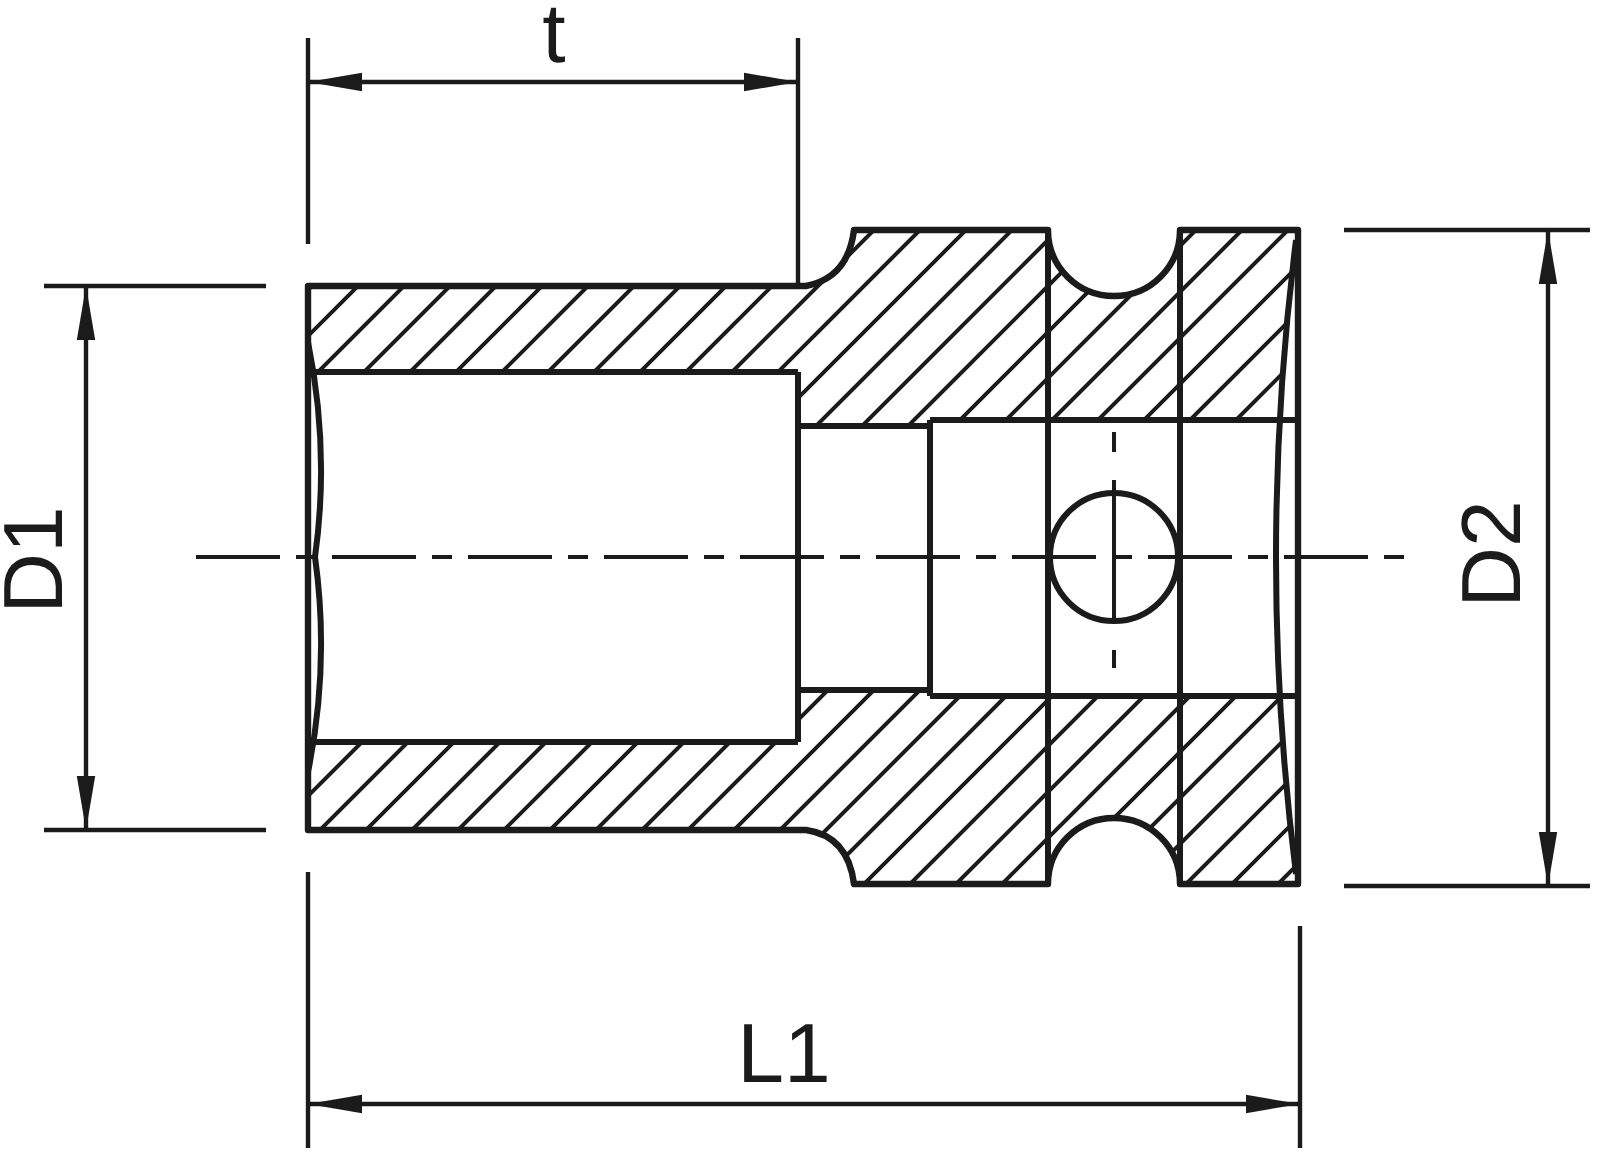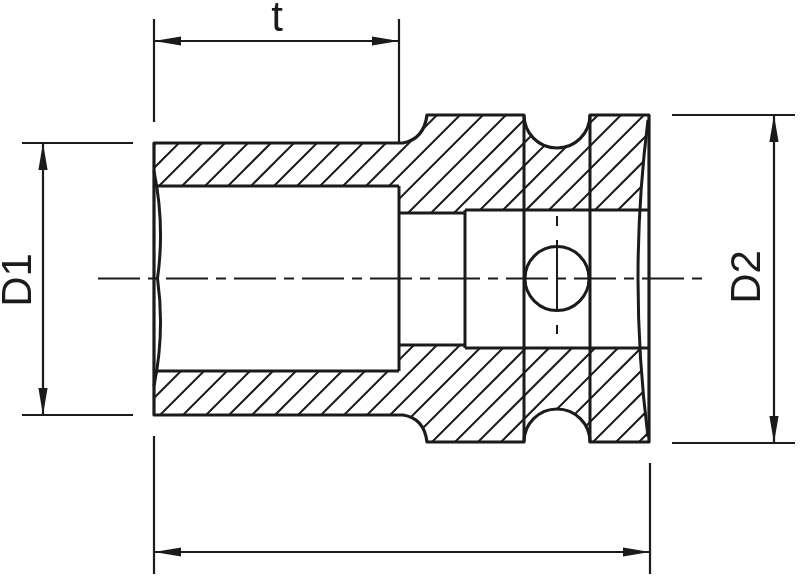--- a/index.html
+++ b/index.html
@@ -114,13 +114,14 @@
         <polygon points="774,115 769.4,142 778.6,142" fill="#1b1b1b"></polygon>
         <polygon points="774,443 769.4,416 778.6,416" fill="#1b1b1b"></polygon>
         <polygon points="154,552 181,547.4 181,556.6" fill="#1b1b1b"></polygon>
         <polygon points="650,552 623,547.4 623,556.6" fill="#1b1b1b"></polygon>
       </g>
     </svg>
 
   <div class="lbl" id="lbl-t">t</div>
   <div class="lbl lbl-rot" id="lbl-d1">D1</div>
   <div class="lbl lbl-rot" id="lbl-d2">D2</div>
+  <div class="lbl" id="lbl-l1">L1</div>
 </div>
 
 </body></html>

